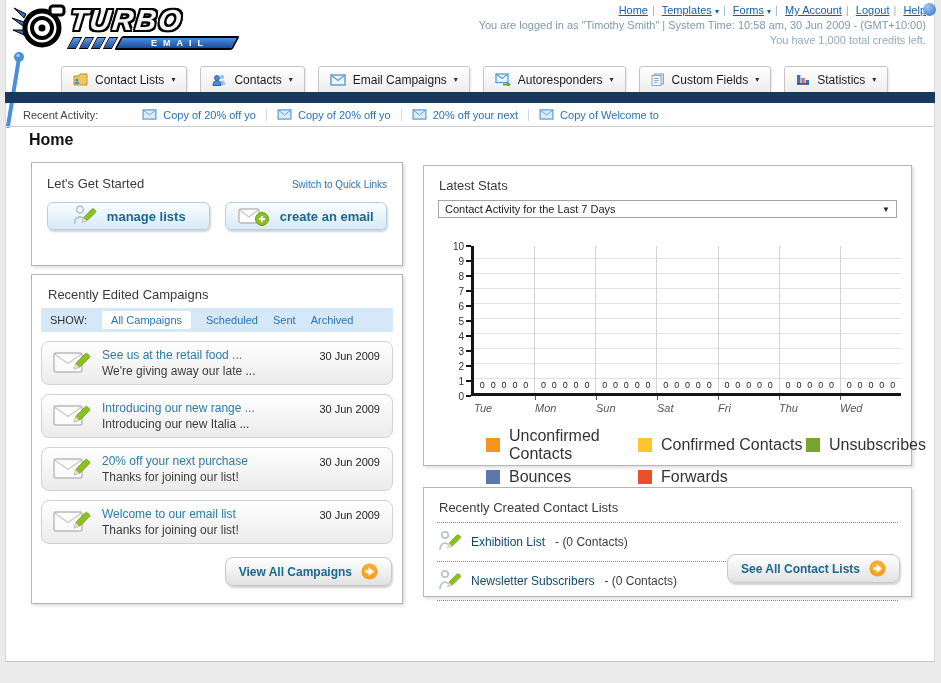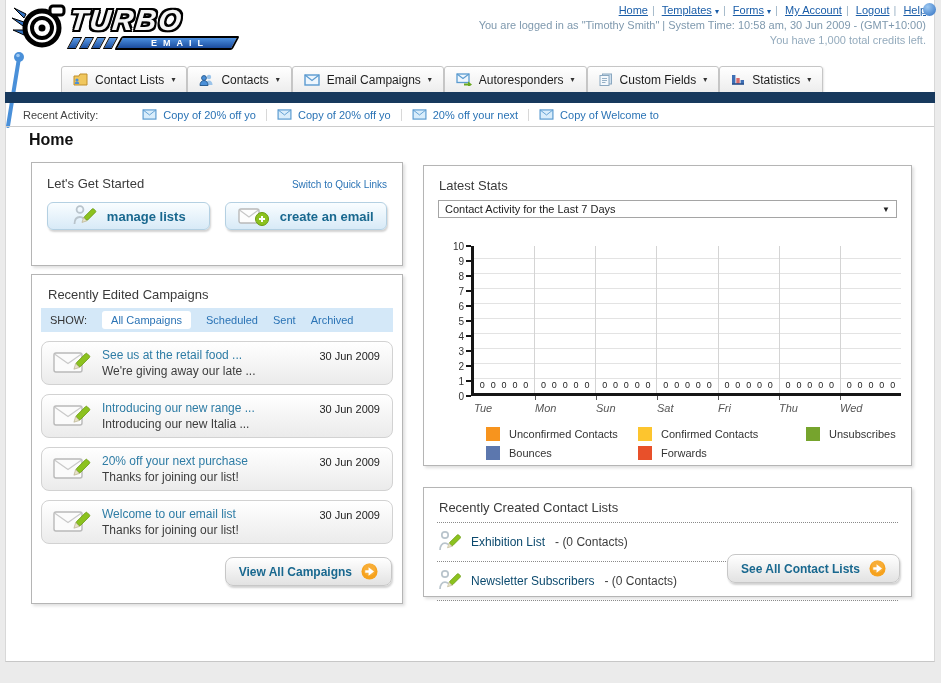--- a/index.html
+++ b/index.html
@@ -34,21 +34,21 @@
   .corner-dot { position:absolute; right:-2px; top:3px; width:13px; height:13px; border-radius:50%;
     background:radial-gradient(circle at 35% 30%, #9cc8f2, #2f6fc0); }
   .top-right { position:absolute; right:8px; top:4px; text-align:right; }
   .top-links { font-size:11px; }
   .top-links a { color:#1a5da8; text-decoration:underline; cursor:pointer; }
   .top-links .sep { color:#9db4c6; margin:0 4px; }
   .top-links .caret { color:#1a5da8; font-size:8px; }
   .status1, .status2 { font-size:11px; color:#7f99ae; margin-top:3px; }
   .status2 { color:#94abbd; }
   
-  .main-nav { position:absolute; left:15px; top:66px; display:flex; height:27px;padding-left:40px; }
+  .main-nav { position:absolute; left:15px; top:66px; display:flex; gap:13px; height:27px;padding-left:40px; }
   .nav-tab {
     display:flex; align-items:center; gap:7px; padding:0 11px;
     border:1px solid #c6c6c6; border-radius:3px 3px 0 0;
     background:linear-gradient(#ffffff,#ededed);
     font-size:12px; color:#1c1c1c; cursor:pointer; box-shadow:1px 1px 2px rgba(0,0,0,.10);
   }
   .nav-tab .caret { font-size:8px; color:#333; }
   .dark-bar { position:absolute; left:-1px; right:-1px; top:92px; height:11px; background:#17395d; }
   
   .recent-activity { position:absolute; left:0; right:0; top:103px; height:24px;
@@ -109,21 +109,21 @@
   .group:last-child { border-right:none; }
   .zeros { position:absolute; left:0; right:0; bottom:3px; display:flex; justify-content:space-evenly;
     font-size:9px; color:#222; }
   .ytick { position:absolute; left:-36px; width:33px; display:flex; align-items:center;
     justify-content:flex-end; gap:2px; font-size:10px; color:#333; height:12px; }
   .tickmark { width:5px; height:2px; background:#151515; }
   .xtick { position:absolute; top:100%; width:1px; height:4px; background:#555; margin-top:3px; }
   .xlabels { display:flex; margin-left:36px; margin-top:6px; }
   .xlabel { flex:1; text-align:left; font-size:11px; color:#555;font-style:italic; }
   .legend { margin:13px 0 0 62px; display:grid; grid-template-columns:152px 168px 1fr;
-    row-gap:5px; font-size:11px; color:#333; }
+    row-gap:5px; font-size:16px; color:#333; }
   .legend-item { display:flex; align-items:center; gap:9px; }
   .swatch { width:14px; height:14px; flex:0 0 14px; }
   
   .lists { margin-top:21px; height:110px; position:relative; }
   .lists h2 { margin:12px 15px 7px; }
   .dotline { border-top:1px dotted #8a8a8a; margin:0 13px; }
   .cl-item { margin:0 13px; padding:6px 0; border-bottom:1px dotted #8a8a8a;
     display:flex; align-items:center; gap:10px; font-size:12px; cursor:pointer; }
   .cl-name { color:#0c4a6e; }
   .cl-suffix { color:#3d3d3d; }

